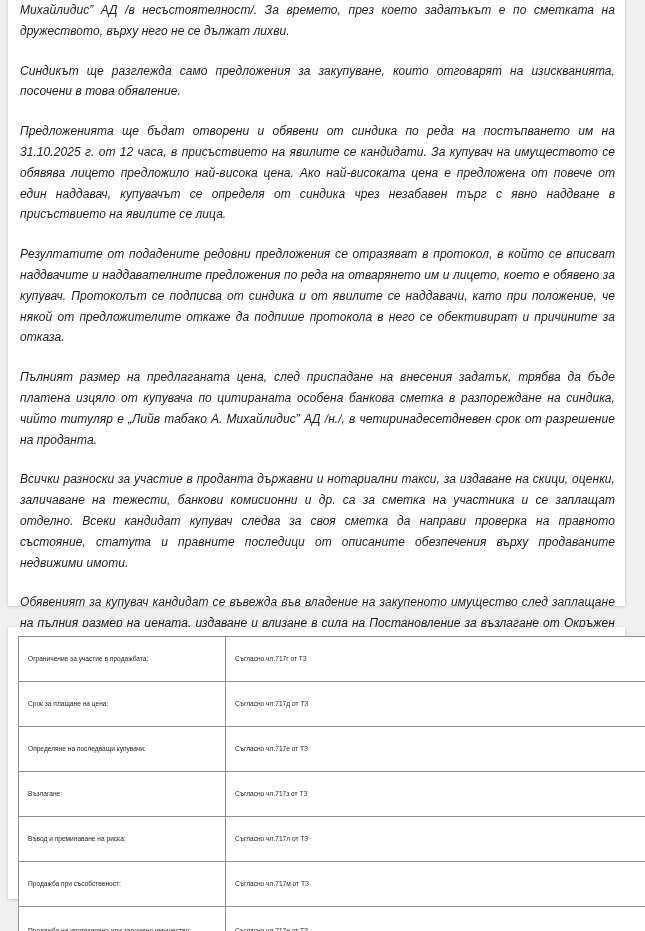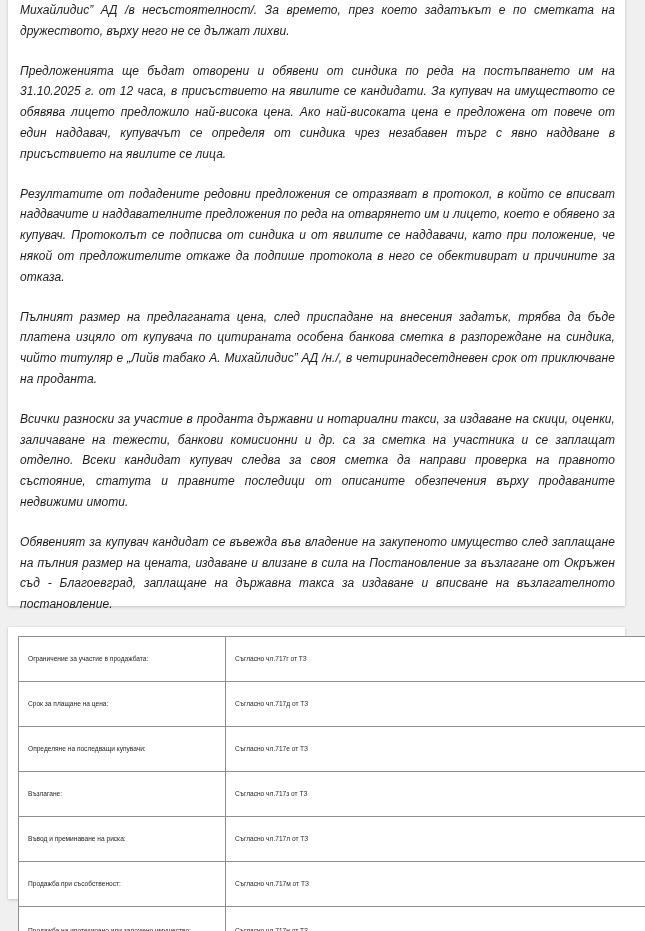--- a/index.html
+++ b/index.html
@@ -101,23 +101,24 @@
 </style>
 </head>
 <body>
 
 <div class="page-root">
 
   <div class="card card-text">
     <div class="text-body">
 
       <p class="para">Михайлидис” АД /в несъстоятелност/. За времето, през което задатъкът е по сметката на дружеството, върху него не се дължат лихви.</p>
+      <p class="para">Синдикът ще разглежда само предложения за закупуване, които отговарят на изискванията, посочени в това обявление.</p>
       <p class="para">Предложенията ще бъдат отворени и обявени от синдика по реда на постъпването им на 31.10.2025 г. от 12 часа, в присъствието на явилите се кандидати. За купувач на имуществото се обявява лицето предложило най-висока цена. Ако най-високата цена е предложена от повече от един наддавач, купувачът се определя от синдика чрез незабавен търг с явно наддване в присъствието на явилите се лица.</p>
       <p class="para">Резултатите от подадените редовни предложения се отразяват в протокол, в който се вписват наддвачите и наддавателните предложения по реда на отварянето им и лицето, което е обявено за купувач. Протоколът се подписва от синдика и от явилите се наддавачи, като при положение, че някой от предложителите откаже да подпише протокола в него се обективират и причините за отказа.</p>
-      <p class="para">Пълният размер на предлаганата цена, след приспадане на внесения задатък, трябва да бъде платена изцяло от купувача по цитираната особена банкова сметка в разпореждане на синдика, чийто титуляр е „Лийв табако А. Михайлидис” АД /н./, в четиринадесетдневен срок от приключване на проданта.</p>
+      <p class="para">Пълният размер на предлаганата цена, след приспадане на внесения задатък, трябва да бъде платена изцяло от купувача по цитираната особена банкова сметка в разпореждане на синдика, чийто титуляр е „Лийв табако А. Михайлидис” АД /н./, в четиринадесетдневен срок от разрешение на проданта.</p>
       <p class="para">Всички разноски за участие в проданта държавни и нотариални такси, за издаване на скици, оценки, заличаване на тежести, банкови комисионни и др. са за сметка на участника и се заплащат отделно. Всеки кандидат купувач следва за своя сметка да направи проверка на правното състояние, статута и правните последици от описаните обезпечения върху продаваните недвижими имоти.</p>
       <p class="para">Обявеният за купувач кандидат се въвежда във владение на закупеното имущество след заплащане на пълния размер на цената, издаване и влизане в сила на Постановление за възлагане от Окръжен съд - Благоевград, заплащане на държавна такса за издаване и вписване на възлагателното постановление.</p>
       <p class="para">Внесените задатъци от предложители, чиито предложения не са обявени за печеливши в съставения протокол, ще им бъдат преведени обратно по посочените от тях сметки, след като синдикът получи разрешение от съда по чл.658, ал.1, т.9 от ТЗ.</p>
 
     </div>
   </div>
 
   <div class="card card-table">
     <table class="prop-table">
       <tbody>

